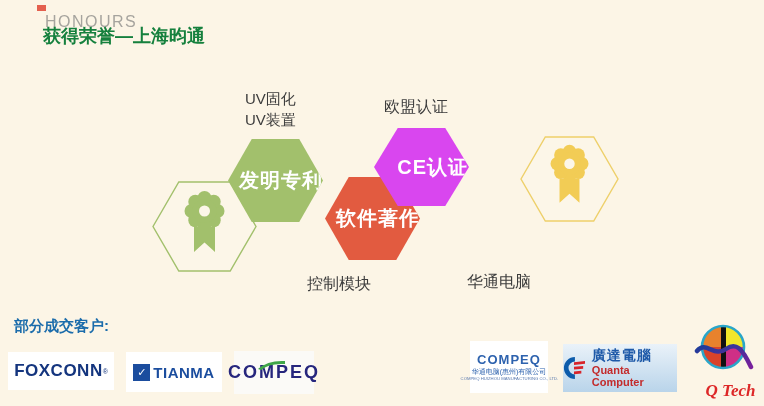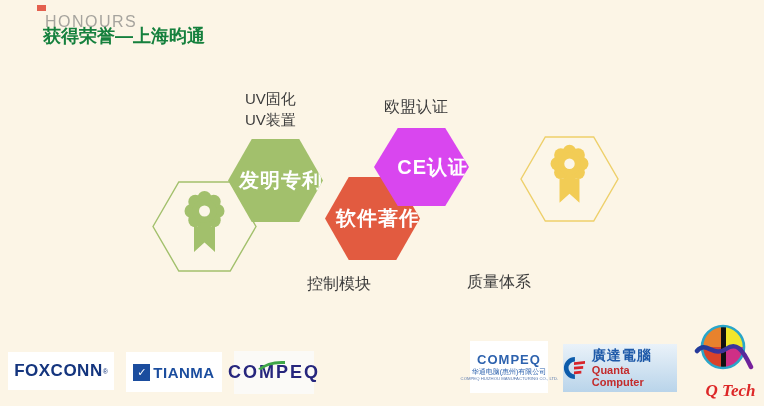--- a/index.html
+++ b/index.html
@@ -66,21 +66,21 @@
   <div class="accent-mark"></div>
   <div class="eyebrow">HONOURS</div>
   <div class="slide-title">获得荣誉—上海昀通</div>
 
   <div class="callout co-uv">
     <div>UV固化</div>
     <div>UV装置</div>
   </div>
   <div class="callout co-eu">欧盟认证</div>
   <div class="callout co-ctrl">控制模块</div>
-  <div class="callout co-qs">质量体系</div>
+  <div class="callout co-qs">华通电脑</div>
 
   <svg class="hex-outline hex-medal-left" viewBox="0 0 105 91" width="105" height="91">
     <polygon points="1,45.5 26.8,1 78.2,1 104,45.5 78.2,90 26.8,90" fill="#fcf6e8" stroke="#a2c06c" stroke-width="1.4"></polygon>
     <g fill="#a2c06c" transform="translate(52.5,44)">
       <circle cx="13" cy="-14" r="7"></circle>
         <circle cx="9.2" cy="-4.8" r="7"></circle>
         <circle cx="0" cy="-1" r="7"></circle>
       <circle cx="-9.2" cy="-4.8" r="7"></circle>
         <circle cx="-13" cy="-14" r="7"></circle>
         <circle cx="-9.2" cy="-23.2" r="7"></circle>
@@ -112,20 +112,21 @@
         <circle cx="-13" cy="-14" r="7"></circle>
         <circle cx="-9.2" cy="-23.2" r="7"></circle>
       <circle cx="0" cy="-27" r="7"></circle>
         <circle cx="9.2" cy="-23.2" r="7"></circle>
       <circle cx="0" cy="-14" r="12"></circle>
       <circle cx="0" cy="-14" r="5.5" fill="#fcf6e8"></circle>
       <path d="M -10.5,2 H 10.5 V 27 L 0,17.5 L -10.5,27 Z"></path>
     </g>
   </svg>
 
+  <div class="clients-heading">部分成交客户:</div>
 
   <div class="logo-box logo-foxconn">
     <span class="foxconn-text">FOXCONN</span>
       <span class="foxconn-reg">®</span>
   </div>
 
   <div class="logo-box logo-tianma">
     <span class="tianma-check">✓</span>
     <span class="tianma-text">TIANMA</span>
   </div>

